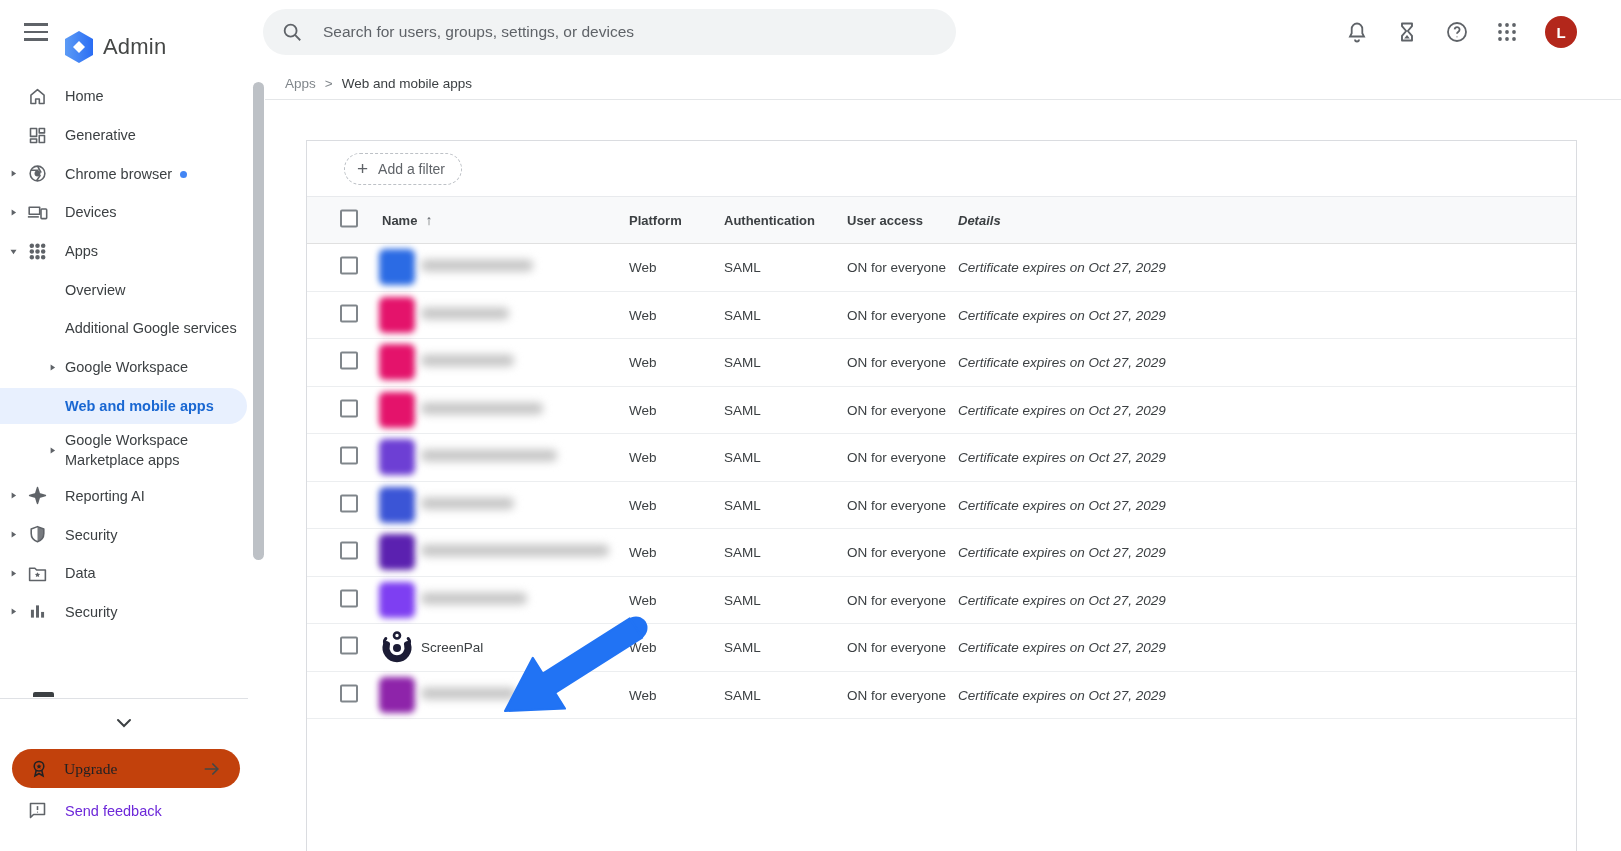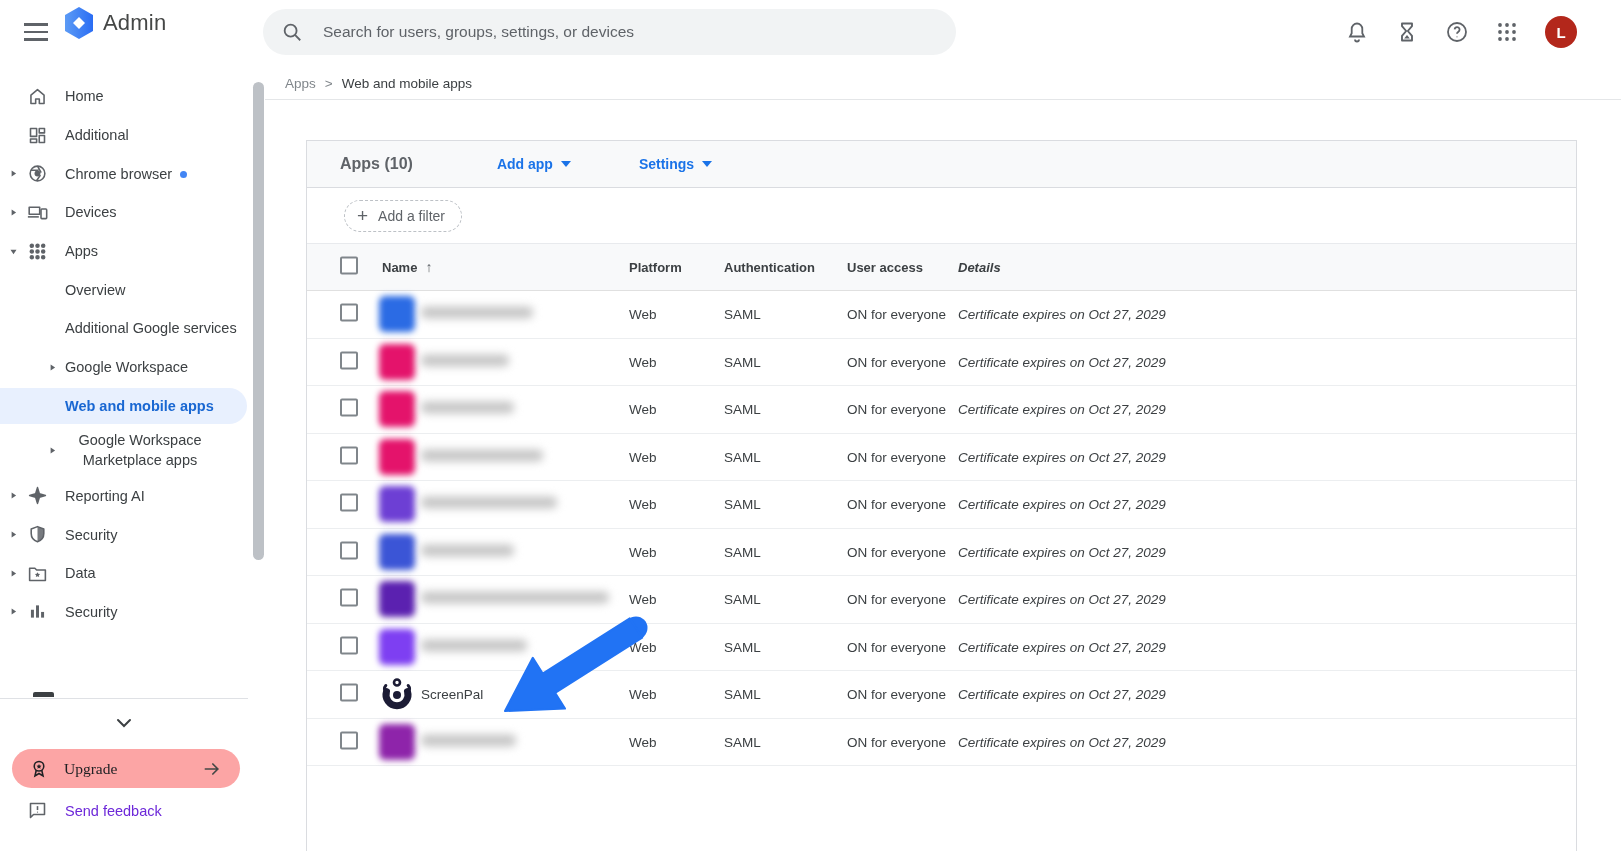--- a/index.html
+++ b/index.html
@@ -4,50 +4,50 @@
 <style>
   * { margin:0; padding:0; box-sizing:border-box; }
   html,body { width:1621px; height:851px; overflow:hidden; background:#fff;
     font-family:"Liberation Sans", sans-serif; color:#3c4043; }
 
   
   .topbar { position:absolute; top:0; left:0; width:1621px; height:64px; background:#fff; z-index:5; }
   .hamburger { position:absolute; left:22px; top:17px; width:30px; height:30px; display:flex; flex-direction:column;
     justify-content:center; gap:5px; cursor:pointer; }
   .hamburger span { display:block; width:24px; height:2.5px; background:#5f6368; margin-left:2px; }
-  .brand { position:absolute; left:63px; top:6px; display:flex; align-items:center; gap:8px; }
+  .brand { position:absolute; left:63px; top:30px; display:flex; align-items:center; gap:8px; }
   .brand-title { font-size:22px; color:#454746; letter-spacing:.2px; }
   .searchbar { position:absolute; left:263px; top:9px; width:693px; height:46px; background:#f1f3f4;
     border-radius:24px; display:flex; align-items:center; padding:0 18px; gap:20px; }
   .searchbar input { border:0; outline:0; background:transparent; font-size:15.5px; color:#3c4043; width:560px;
     font-family:"Liberation Sans", sans-serif; }
   .searchbar input::placeholder { color:#5f6368; }
   .top-icons { position:absolute; right:44px; top:0; height:64px; display:flex; align-items:center; gap:26px; }
   .tico { width:24px; height:24px; color:#5f6368; cursor:pointer; }
   .avatar { width:32px; height:32px; border-radius:50%; color:#fff; font-size:15px; font-weight:bold;
     display:flex; align-items:center; justify-content:center; cursor:pointer; }
 
   
   .sidebar { position:absolute; top:64px; left:0; width:265px; height:787px; background:#fff; z-index:4; }
   .side-list { padding-top:13px; }
   .side-item { position:relative; height:38.7px; display:flex; align-items:center; cursor:pointer; }
   .side-item .caret { position:absolute; left:9px; width:10px; height:10px; color:#5f6368; display:flex; align-items:center; }
   .side-item .sicon { position:absolute; left:27px; width:21px; height:21px; color:#5f6368; }
   .side-item .slabel { position:absolute; left:65px; font-size:14.5px; color:#3c4043; white-space:nowrap; }
   .side-item.child .slabel { left:65px; }
   .side-item.child .caret { left:48px; }
-  .side-item.two-line { height:52px;text-align:center; }
+  .side-item.two-line { height:52px; }
   .side-item.two-line .slabel { white-space:normal; width:150px; line-height:1.35; }
   .side-item.selected { background:#e8f0fe; border-radius:0 24px 24px 0; width:247px; height:36px; margin:1px 0; }
   .side-item.selected .slabel { color:#1967d2; font-weight:bold; }
   .dot { display:inline-block; width:7px; height:7px; border-radius:50%; margin-left:8px; vertical-align:1px; }
   .clip-icon { position:absolute; left:33px; top:628px; width:21px; height:5px; background:#3c4043; border-radius:2px 2px 0 0; }
   .side-divider { position:absolute; left:0; top:634px; width:248px; height:1px; background:#dfe1e5; }
   .collapse-chevron { position:absolute; left:112px; top:647px; width:24px; height:24px; color:#3c4043; cursor:pointer; }
-  .upgrade-pill { position:absolute; left:12px; top:685px; width:228px; height:39px; background:#fca5a5; border-radius:20px;
+  .upgrade-pill { position:absolute; left:12px; top:685px; width:228px; height:39px; background:#c2410c; border-radius:20px;
     display:flex; align-items:center; cursor:pointer; }
   .upgrade-pill .uicon { margin-left:16px; width:22px; height:22px; color:#202124; }
   .upgrade-pill .ulabel { margin-left:14px; font-family:"Liberation Serif", serif; font-size:15.5px; color:#202124; }
   .upgrade-pill .uarrow { position:absolute; right:18px; width:20px; height:20px; color:#444746; }
   .feedback { position:absolute; left:27px; top:736px; display:flex; align-items:center; gap:17px; cursor:pointer; }
   .feedback .ficon { width:21px; height:21px; color:#5f6368; }
   .feedback .flabel { font-size:14.5px; color:#6d28d9; }
   .side-scrollbar { position:absolute; left:253px; top:18px; width:11px; height:478px; background:#bdc1c6; border-radius:6px; }
 
   
@@ -167,21 +167,21 @@
   </div>
 
   <div class="side-item">
     <span class="caret"></span>
     <span class="sicon"><svg viewBox="0 0 24 24" width="21" height="21" fill="none" stroke="currentColor" stroke-width="1.8" stroke-linejoin="round">
             <rect x="4" y="4" width="7" height="9"></rect>
             <rect x="14" y="4" width="6" height="5"></rect>
             <rect x="14" y="12" width="6" height="8"></rect>
             <rect x="4" y="16" width="7" height="4"></rect>
           </svg></span>
-    <span class="slabel">Additional</span>
+    <span class="slabel">Generative</span>
   </div>
 
 
   <div class="side-item">
     <span class="caret">
           <svg viewBox="0 0 24 24" width="9" height="9" fill="#5f6368" style="transform:rotate(0deg)">
             <path d="M7 4l12 8-12 8z"></path>
           </svg>
         </span>
     <span class="sicon"><svg viewBox="0 0 24 24" width="21" height="21" fill="none" stroke="currentColor" stroke-width="1.8" stroke-linejoin="round">
@@ -353,31 +353,20 @@
 
 <div class="content">
   <div class="breadcrumb">
     <span class="crumb-parent">Apps</span>
     <span class="crumb-sep">&gt;</span>
     <span class="crumb-current">Web and mobile apps</span>
   </div>
   <div class="content-divider"></div>
 
   <div class="card">
-    <div class="card-header">
-      <span class="card-title">Apps (10)</span>
-      <span class="hdr-action addapp">
-        <span>Add app</span>
-          <span class="tri-down"></span>
-      </span>
-      <span class="hdr-action settings">
-        <span>Settings</span>
-          <span class="tri-down"></span>
-      </span>
-    </div>
     <div class="filter-row">
       <span class="filter-pill">
         <span class="plus">+</span>
         <span>Add a filter</span>
       </span>
     </div>
     <div class="thead">
       <span class="cell c-check"><span class="checkbox"></span></span>
       <span class="cell c-name">
         <span>Name</span><span class="sort-arrow">↑</span>

